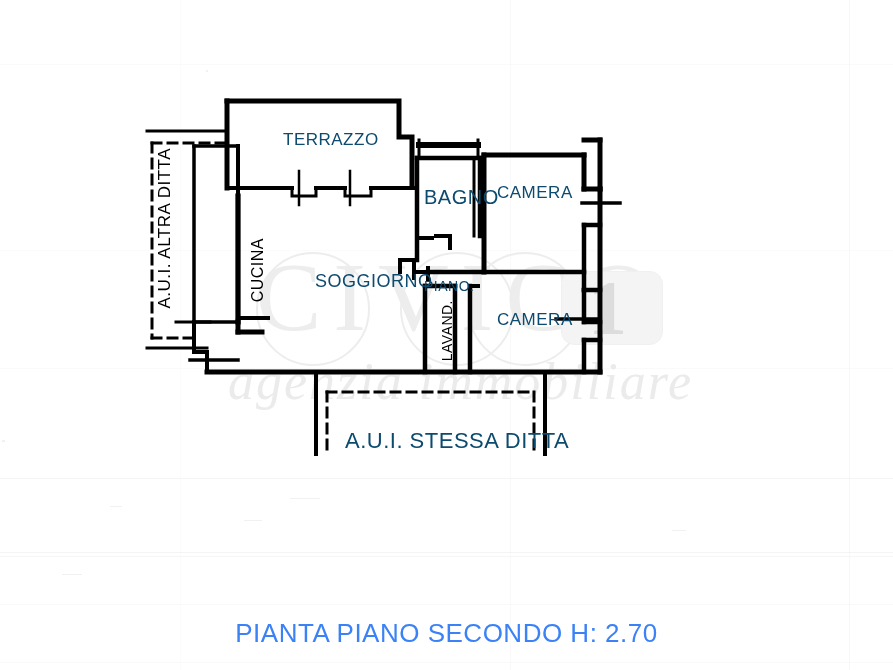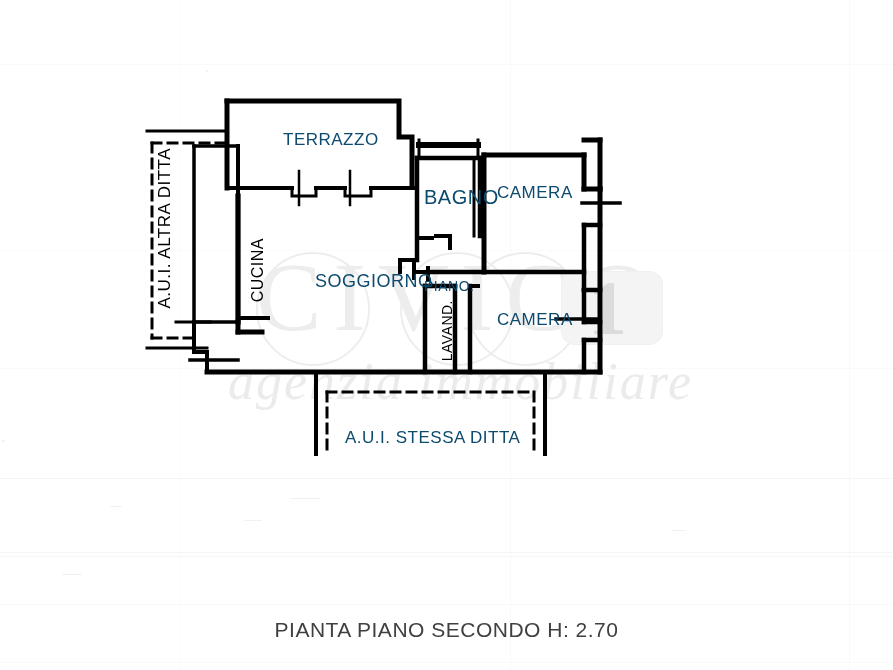--- a/index.html
+++ b/index.html
@@ -127,31 +127,31 @@
     color: #000;
     white-space: nowrap;
     writing-mode: vertical-rl;
     transform: rotate(180deg);
     letter-spacing: 0.5px;
   }
   .lbl-cucina  { left: 249px; top: 238px; font-size: 16px; }
   .lbl-lavand  { left: 439px; top: 300px; font-size: 14px; }
   .lbl-altra   { left: 155px; top: 148px; font-size: 17px; }
 
-  .lbl-stessa  { left: 345px; top: 428px; font-size: 17px; }
+  .lbl-stessa  { left: 345px; top: 428px; font-size: 22px; }
 
   .caption {
     position: absolute;
     left: 0;
     right: 0;
     top: 618px;
     text-align: center;
-    font-size: 21px;
+    font-size: 26px;
     font-family: "Liberation Sans", sans-serif;
-    color: #404040;
+    color: #3b82f6;
     letter-spacing: 0.5px;
     white-space: nowrap;
   }
 </style>
 </head>
 <body>
 
 <div id="page">
 
   <div class="scan-layer">

